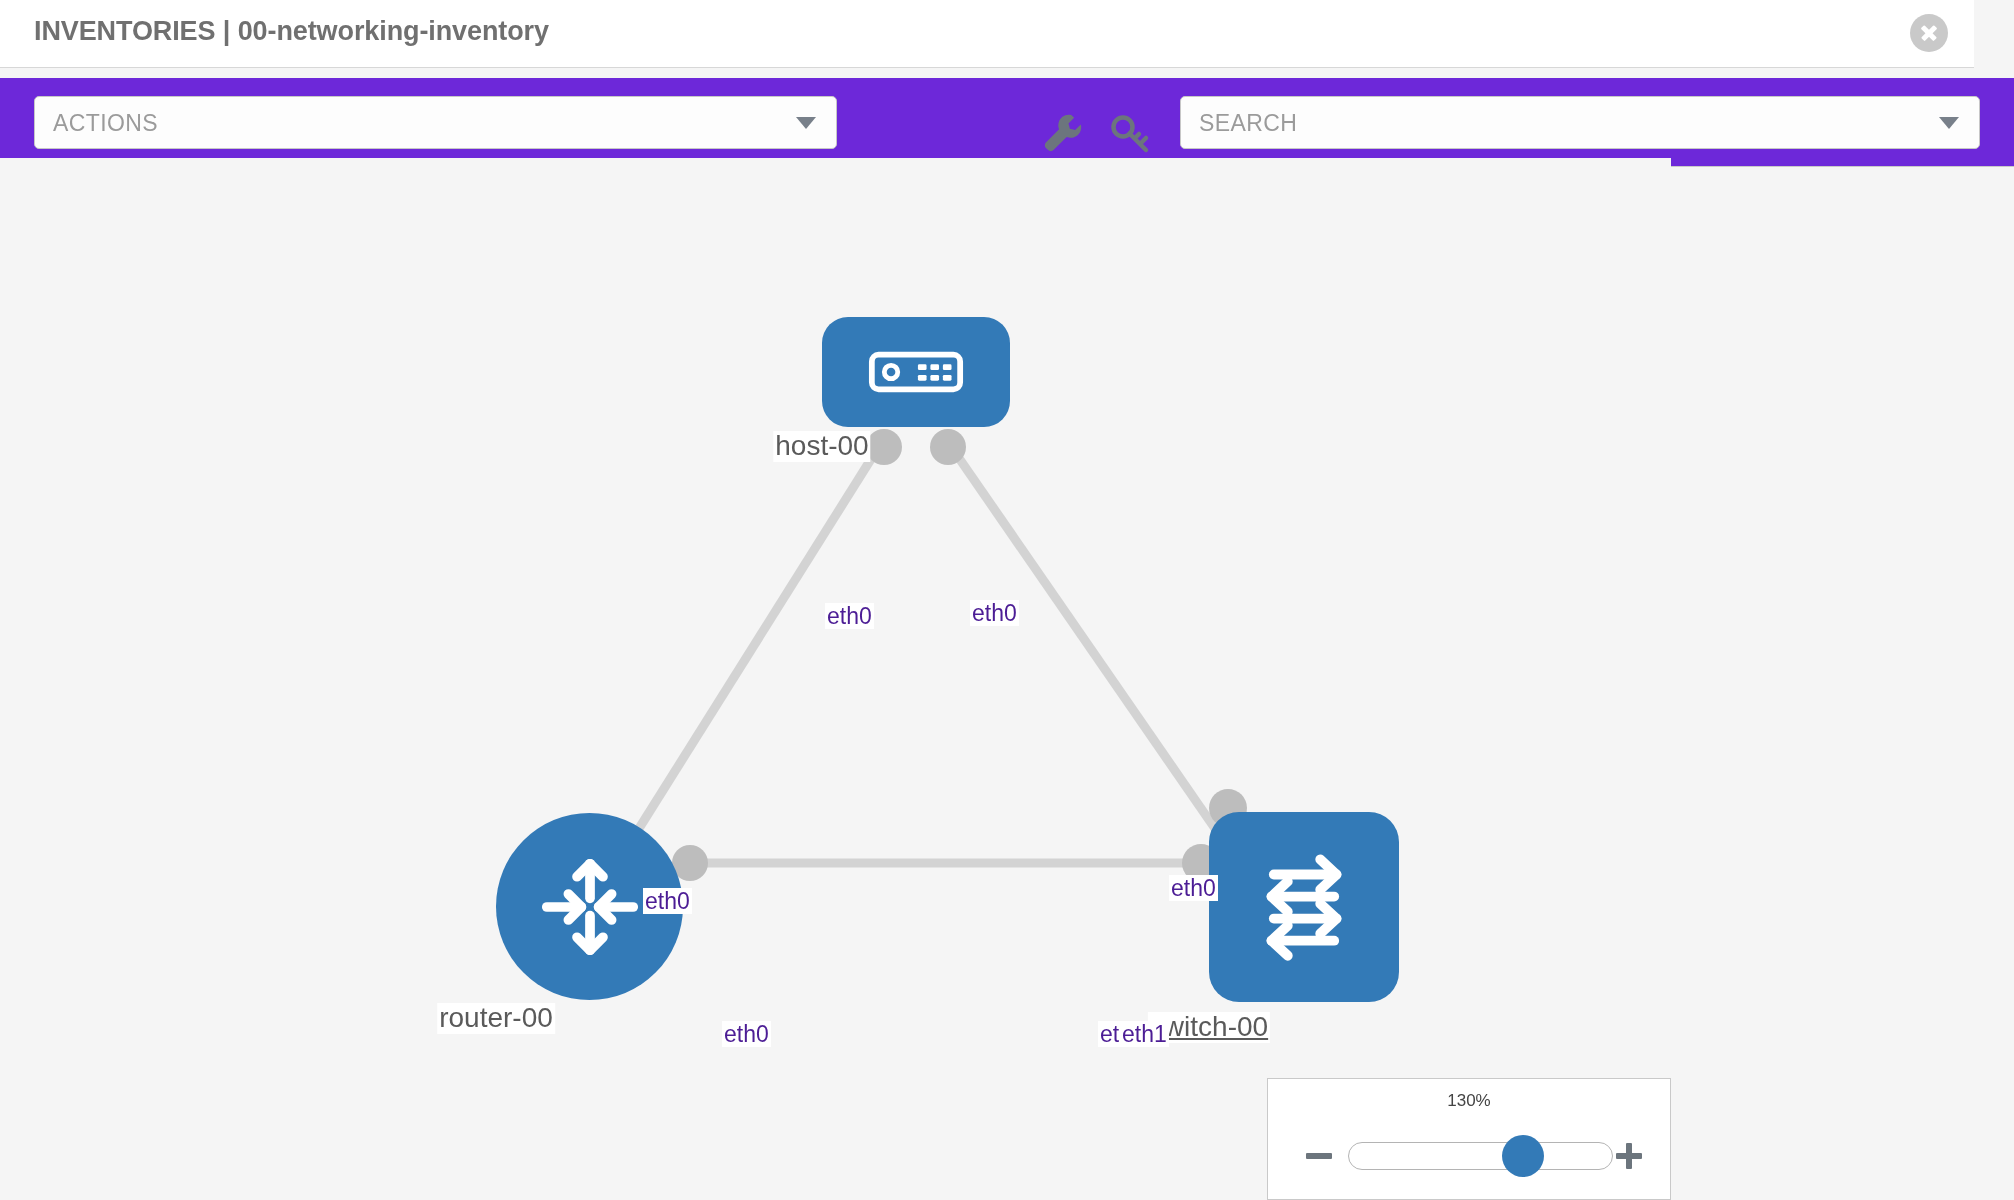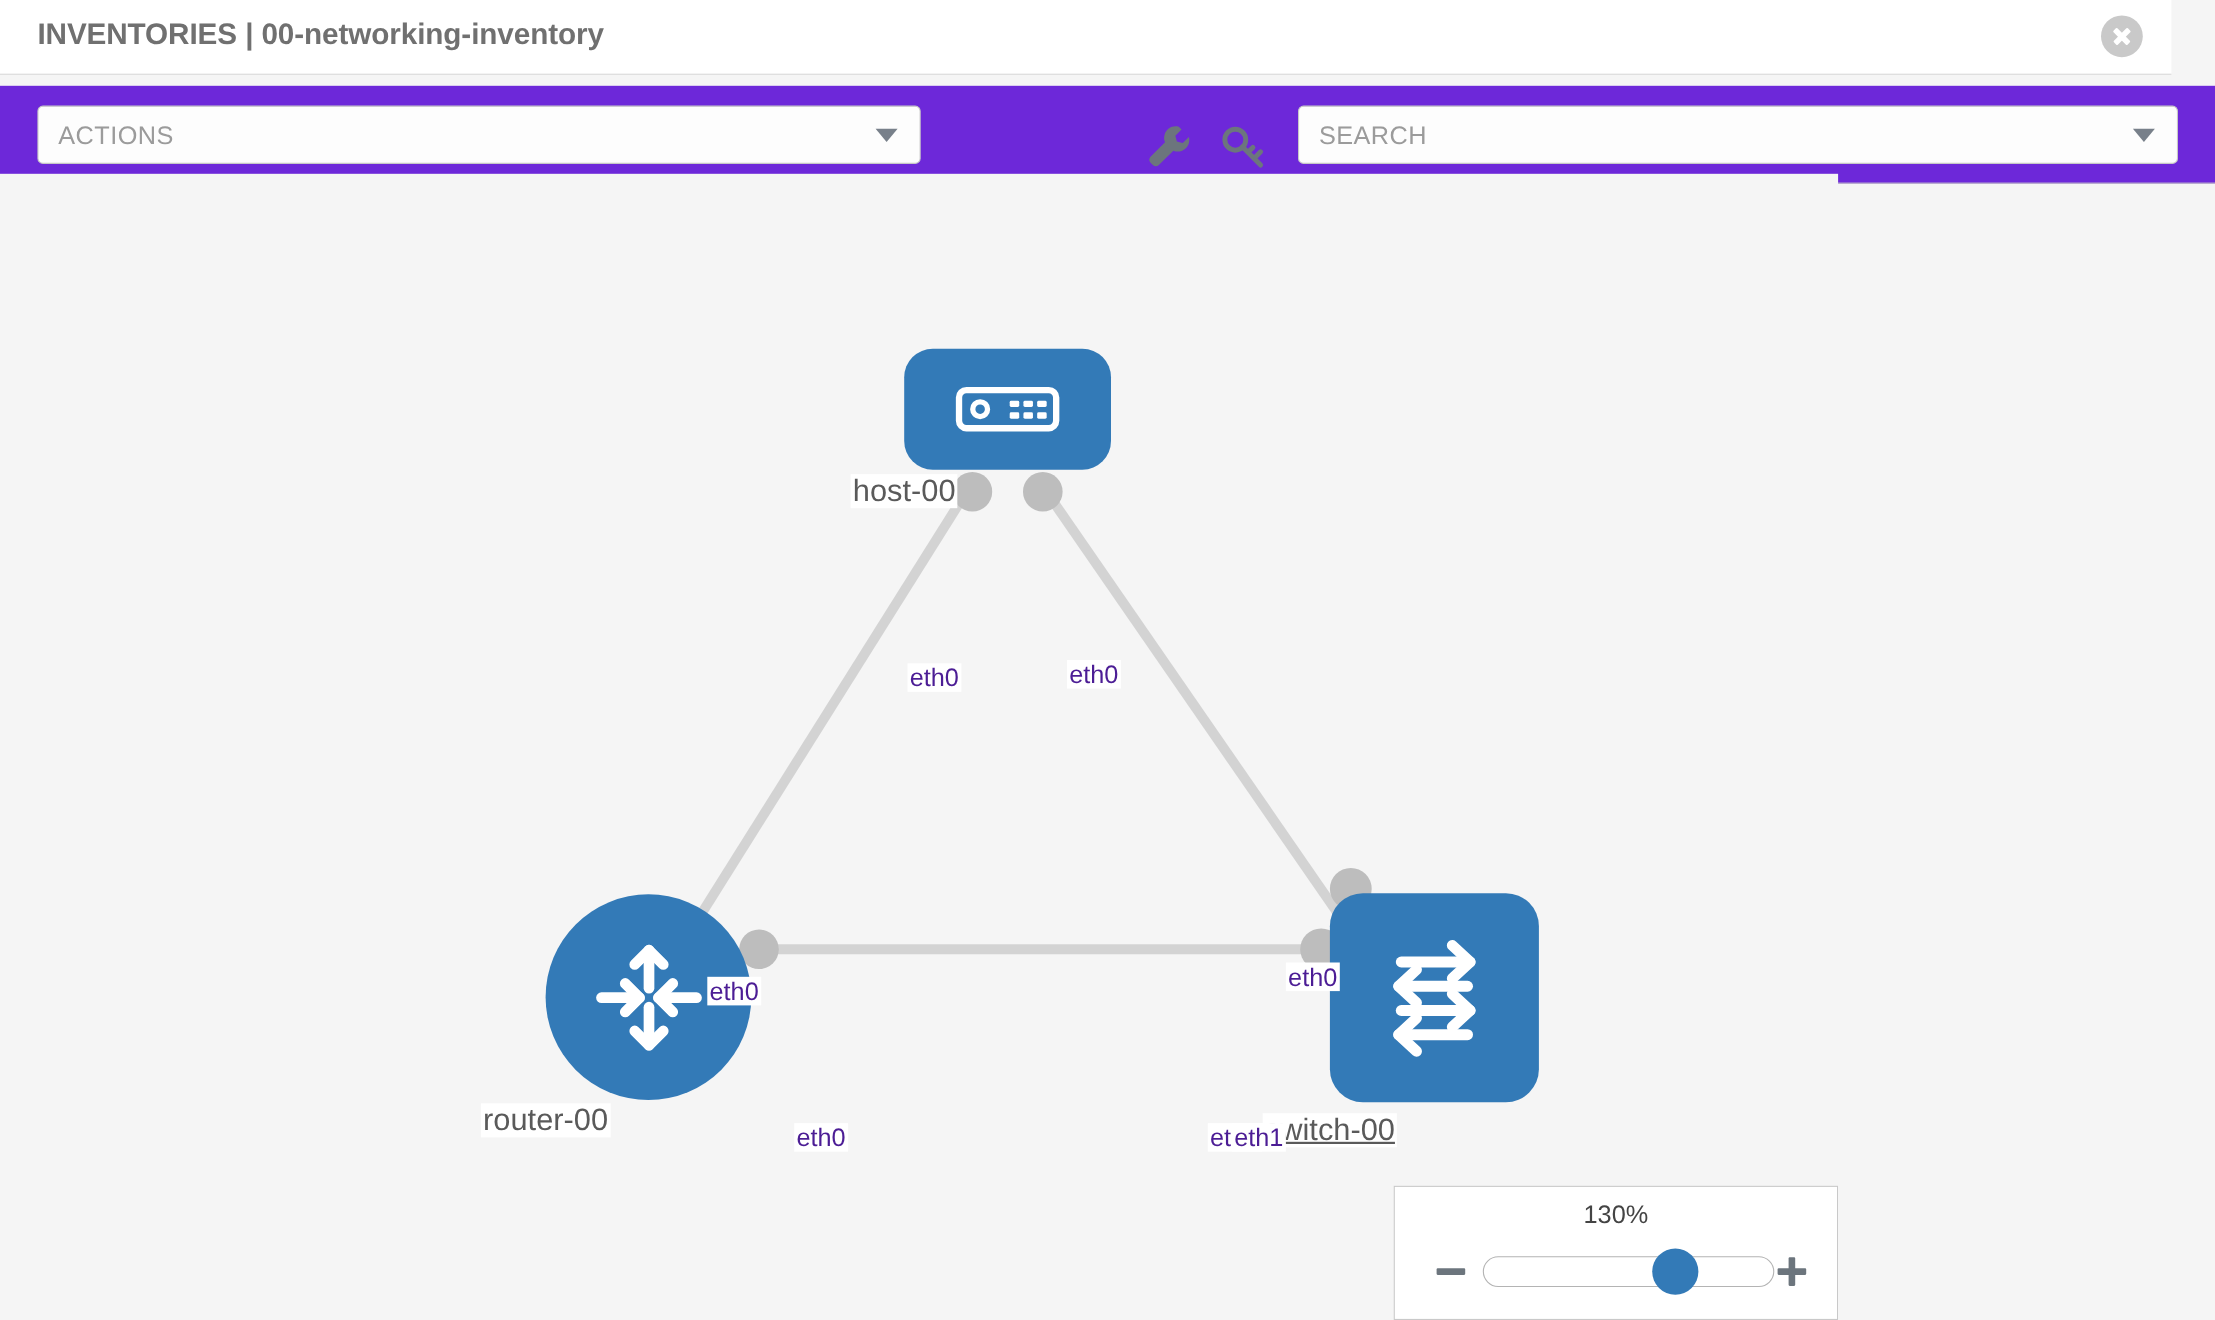--- a/index.html
+++ b/index.html
@@ -100,21 +100,21 @@
     background:#ffffff; padding:0 2px; white-space:nowrap; line-height:1.15;
   }
 
   
   #zoom-panel {
     position:absolute; right:0; bottom:0; width:404px; height:122px;
     background:#ffffff; border:1px solid #c9c9c9;
   }
   #zoom-value {
     position:absolute; left:0; right:0; top:12px; text-align:center;
-    font-size:23px; color:#444444;
+    font-size:17px; color:#444444;
   }
   #zoom-minus, #zoom-plus {
     position:absolute; top:62px; width:30px; height:30px; cursor:pointer;
   }
   #zoom-minus { left:36px; }
   #zoom-plus  { right:26px; }
   #zoom-minus::before, #zoom-plus::before, #zoom-plus::after {
     content:""; position:absolute; left:50%; top:50%;
     background:#6c757d; border-radius:1px;
   }

